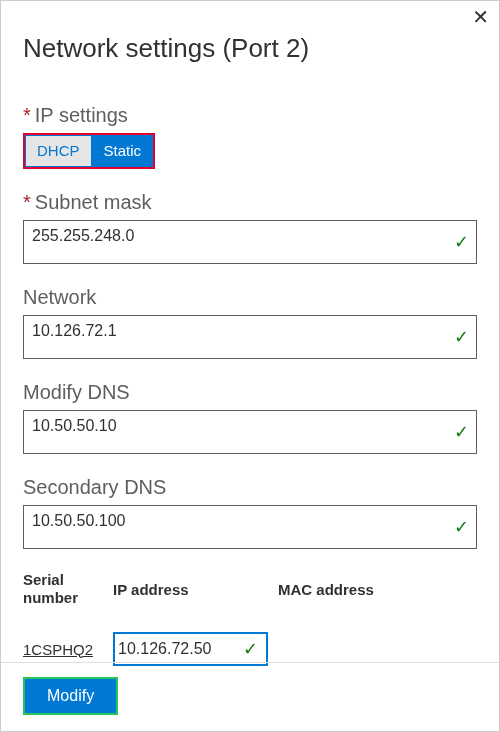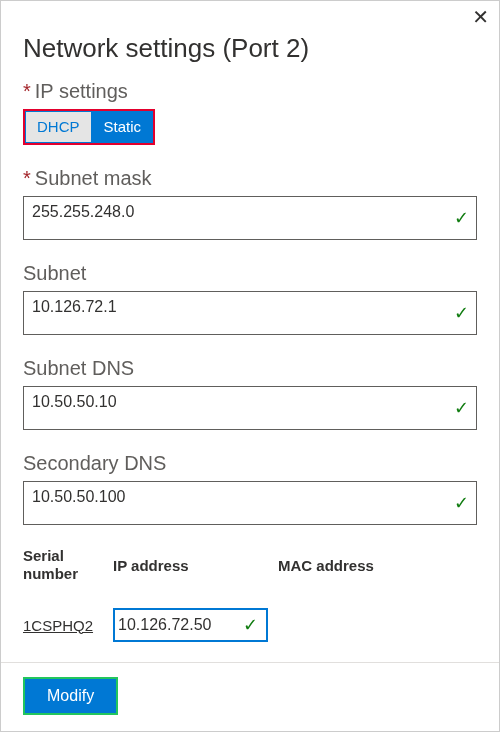--- a/index.html
+++ b/index.html
@@ -21,21 +21,21 @@
     top: 6px;
     right: 10px;
     font-size: 20px;
     font-weight: 500;
     cursor: pointer;
     line-height: 1;
   }
   h1 {
     font-size: 26px;
     font-weight: 400;
-    margin: 12px 0 16px 0;
+    margin: 12px 0 40px 0;
     color: #323130;
   }
   .field {
     margin-bottom: 22px;
   }
   .field-label {
     font-size: 20px;
     color: #605e5c;
     margin-bottom: 6px;
     display: block;
@@ -167,29 +167,29 @@
     <span class="field-label">
       <span class="req">*</span><span>Subnet mask</span>
     </span>
     <div class="text-input-wrap">
       <input class="text-input" value="255.255.248.0" style="">
       <span class="valid-mark">✓</span>
     </div>
   </div>
 
   <div class="field">
-    <span class="field-label">Subnet</span>
+    <span class="field-label">Network</span>
     <div class="text-input-wrap">
       <input class="text-input" value="10.126.72.1" style="">
       <span class="valid-mark">✓</span>
     </div>
   </div>
 
   <div class="field">
-    <span class="field-label">Subnet DNS</span>
+    <span class="field-label">Modify DNS</span>
     <div class="text-input-wrap">
       <input class="text-input" value="10.50.50.10" style="">
       <span class="valid-mark">✓</span>
     </div>
   </div>
 
   <div class="field">
     <span class="field-label">Secondary DNS</span>
     <div class="text-input-wrap">
       <input class="text-input" value="10.50.50.100" style="">

